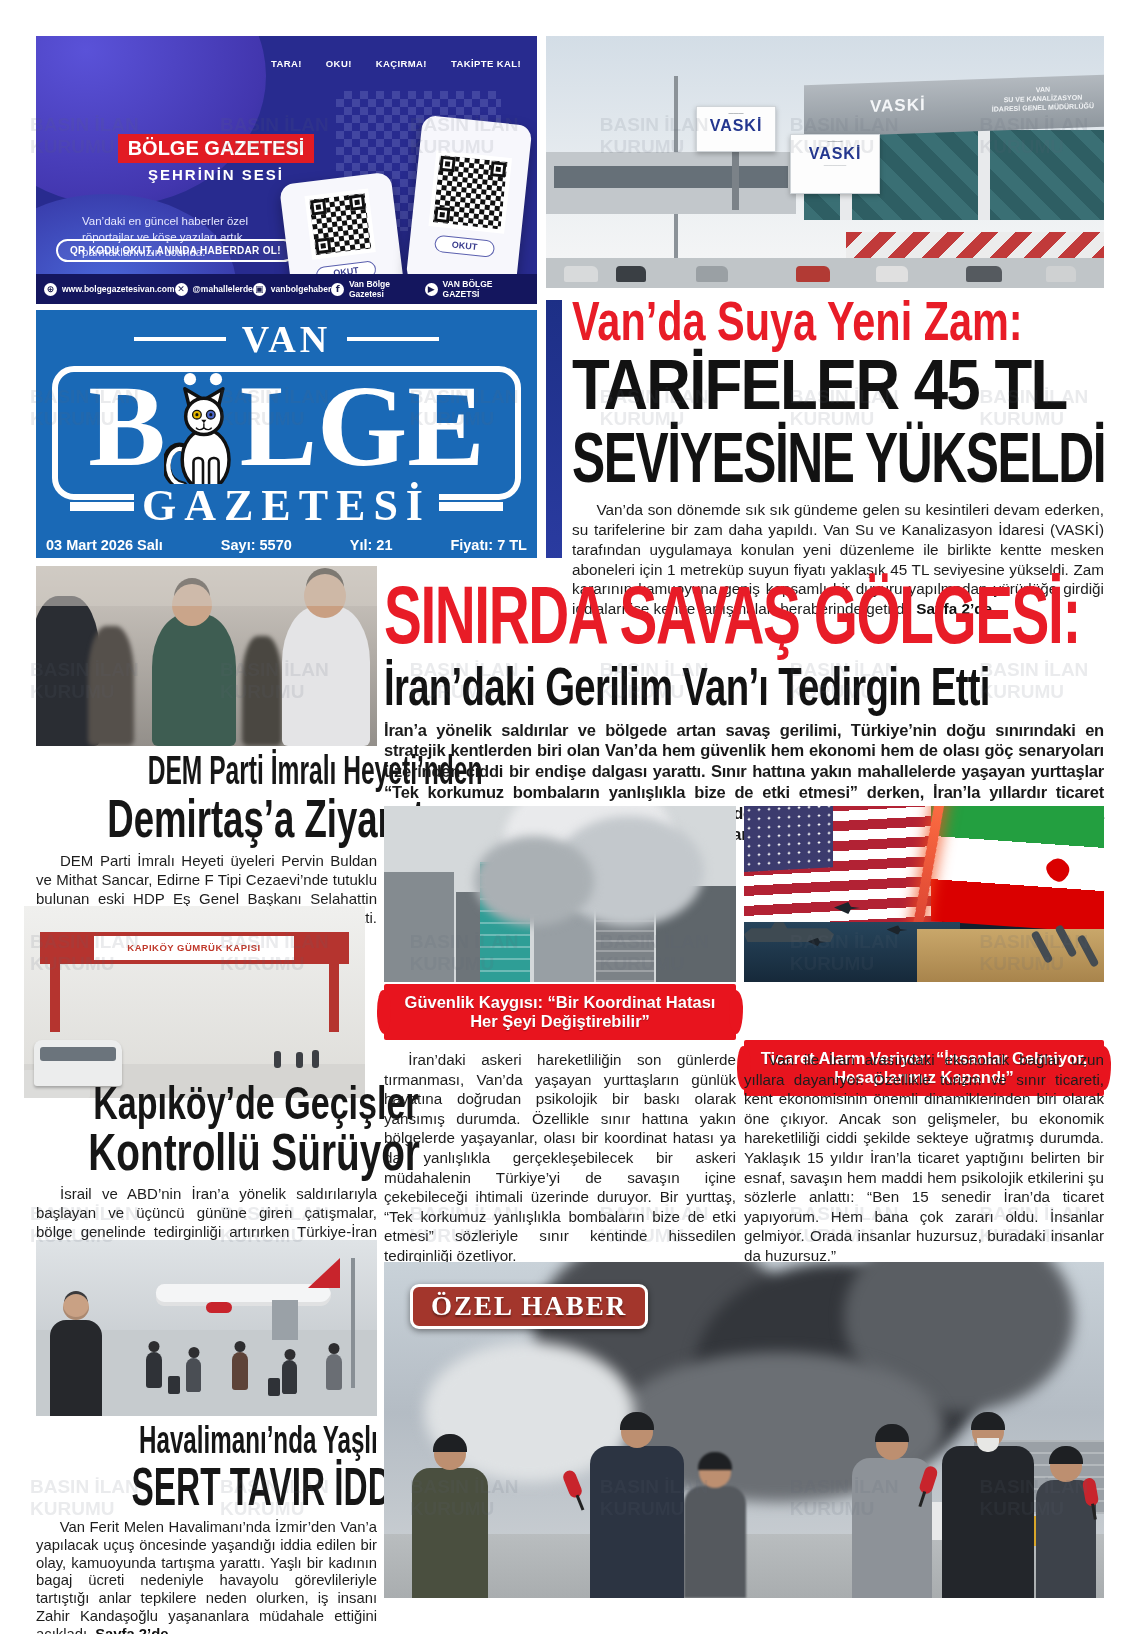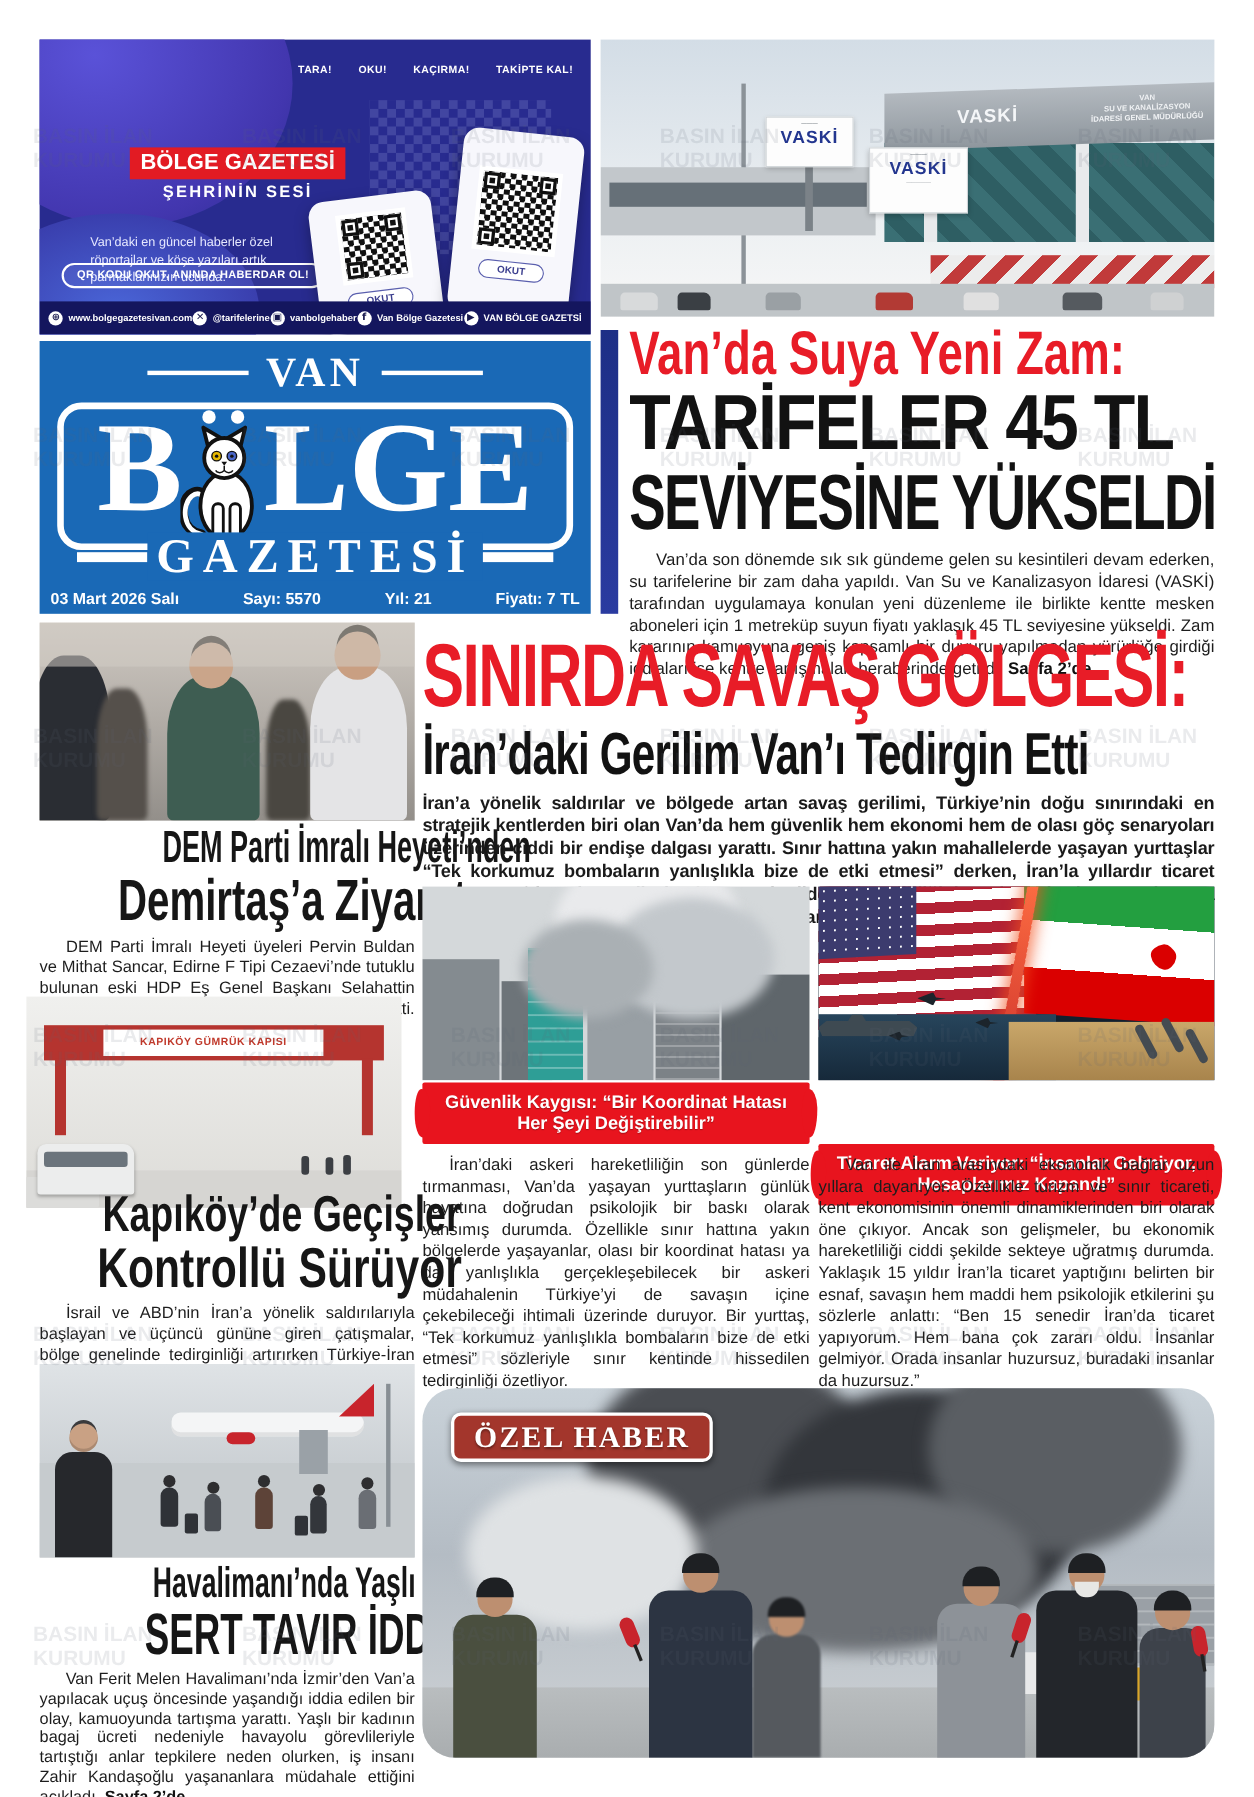--- a/index.html
+++ b/index.html
@@ -158,21 +158,21 @@
   .redbar .bartext{font:700 16.5px/1.18 "Liberation Sans",sans-serif;width:94%;text-shadow:0 1px 1px rgba(0,0,0,.3);}
   .redbar::before,.redbar::after{content:"";position:absolute;top:6px;width:14px;height:44px;background:#e8141e;border-radius:45% 60% 50% 55%/50% 40% 60% 50%;}
   .redbar::before{left:-7px;} .redbar::after{right:-7px;}
   #bar-left{left:384px;top:984px;width:352px;}
   #bar-right{left:744px;top:984px;width:360px;}
   #col-left{left:384px;top:1050px;width:352px;}
   #col-right{left:744px;top:1050px;width:360px;}
   #col-left .bodytext,#col-right .bodytext{font-size:15.2px;line-height:1.29;}
 
   
-  #bottomphoto{left:384px;top:1262px;width:720px;height:336px;background:linear-gradient(#c9d2d9,#b4bcc4 45%,#cfd3d6);overflow:hidden;border-radius:30px;}
+  #bottomphoto{left:384px;top:1262px;width:720px;height:336px;background:linear-gradient(#c9d2d9,#b4bcc4 45%,#cfd3d6);overflow:hidden;}
   #bottomphoto .sm{position:absolute;border-radius:50%;filter:blur(7px);}
   #bottomphoto .ground{left:0;right:0;bottom:0;height:64px;background:linear-gradient(#b9bdbf,#a9adaf);}
   #bottomphoto .bldg{right:0;bottom:84px;width:130px;height:74px;background:#9aa0a6;background-image:linear-gradient(rgba(255,255,255,.25) 2px,transparent 2px);background-size:100% 12px;}
   #bottomphoto .van{right:112px;bottom:58px;width:92px;height:38px;background:#e8e9ea;border-radius:8px 10px 3px 3px;}
   #bottomphoto .taxi{right:24px;bottom:52px;width:66px;height:30px;background:#d9a62a;border-radius:8px 10px 3px 3px;}
   .bp{position:absolute;bottom:0;border-radius:18px 18px 0 0;}
   .bp::before{content:"";position:absolute;top:-30px;left:50%;transform:translateX(-50%);width:32px;height:32px;border-radius:50%;background:#bd8f70;}
   .bp::after{content:"";position:absolute;top:-34px;left:50%;transform:translateX(-50%);width:34px;height:18px;border-radius:16px 16px 0 0;background:#1e2023;}
   .beard{position:absolute;top:-8px;left:50%;transform:translateX(-50%);width:22px;height:14px;border-radius:0 0 10px 10px;background:#e7e7e5;}
   .mic{position:absolute;width:13px;height:28px;background:#c8242c;border-radius:7px;z-index:3;}
@@ -217,21 +217,21 @@
       </div>
       <span class="okut">OKUT</span>
     </div>
     <div class="abs adfooter">
       <span class="foot-item">
         <span class="foot-icon">⊕</span>
         <span class="foot-label">www.bolgegazetesivan.com</span>
       </span>
       <span class="foot-item">
         <span class="foot-icon">✕</span>
-        <span class="foot-label">@tarifelerine</span>
+        <span class="foot-label">@mahallelerde</span>
       </span>
       <span class="foot-item">
         <span class="foot-icon">▣</span>
         <span class="foot-label">vanbolgehaber</span>
       </span>
       <span class="foot-item">
         <span class="foot-icon">f</span>
         <span class="foot-label">Van Bölge Gazetesi</span>
       </span>
       <span class="foot-item">

